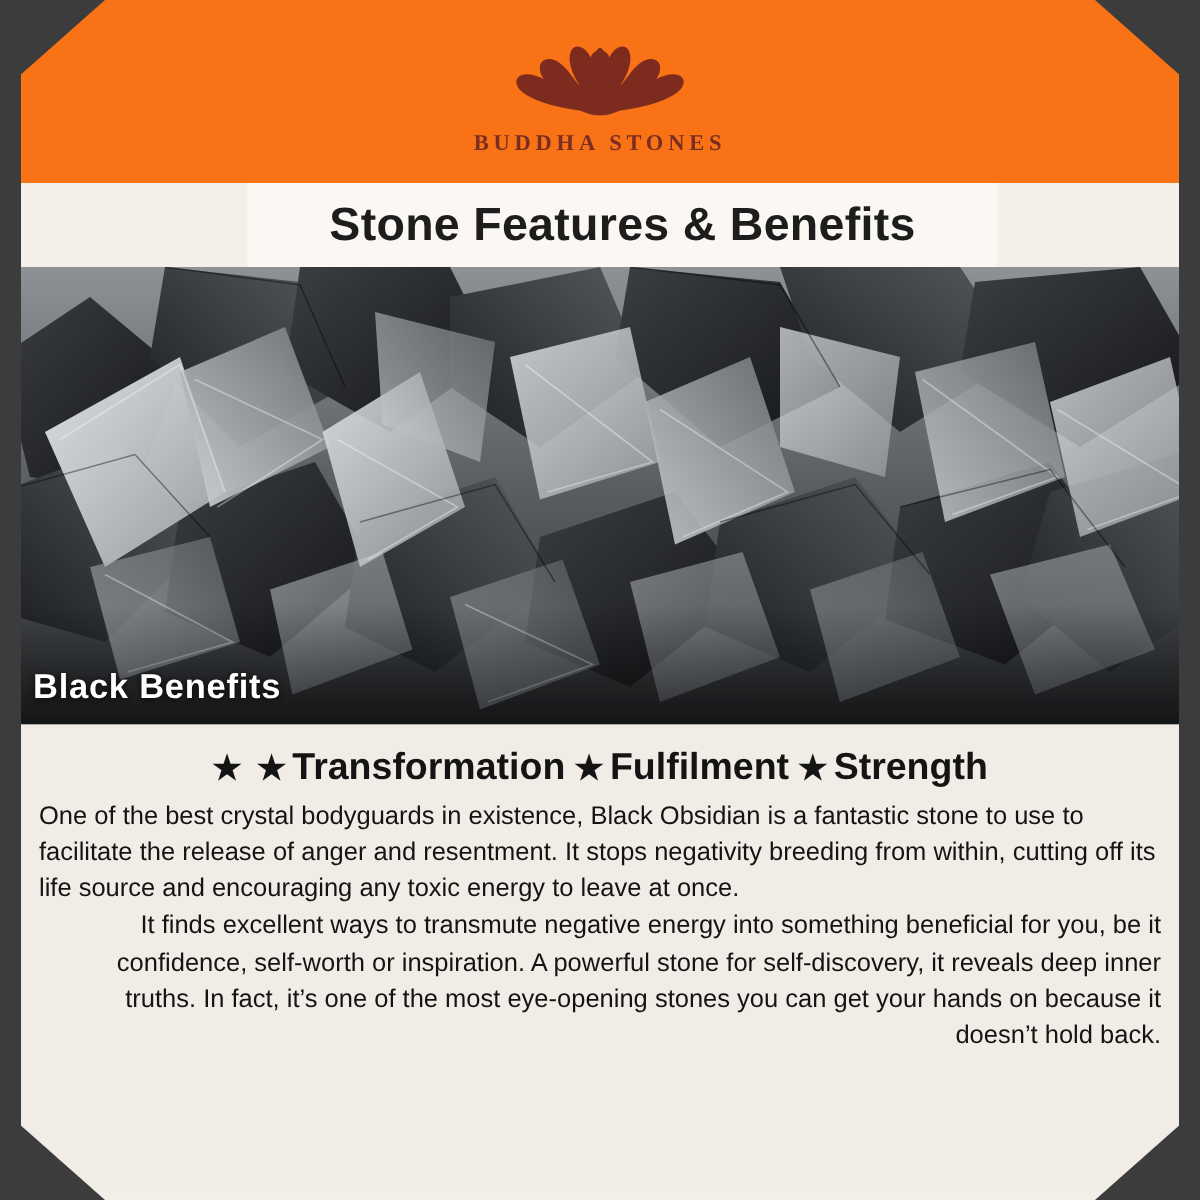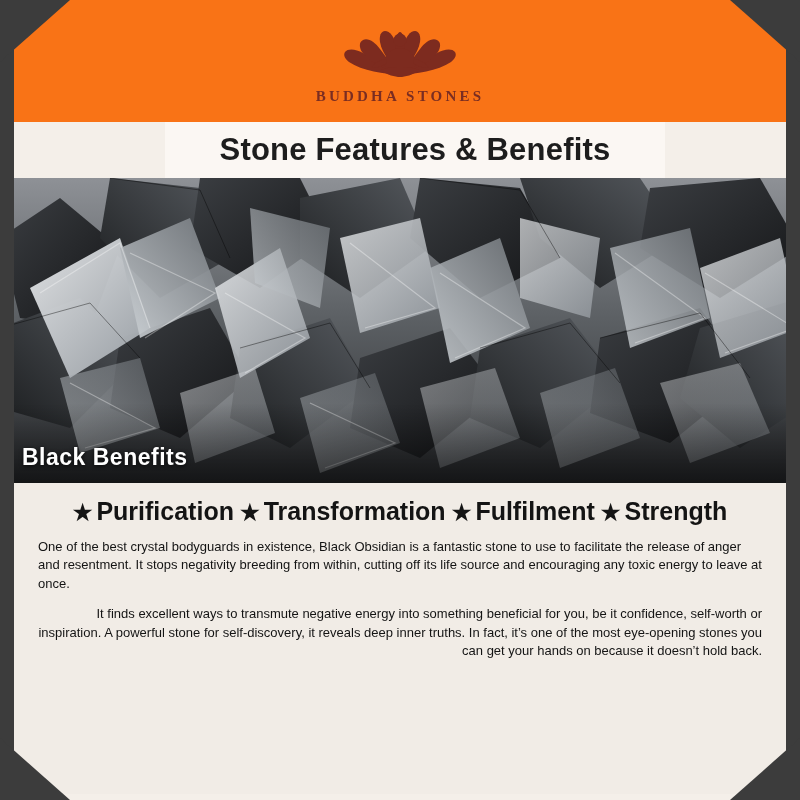--- a/index.html
+++ b/index.html
@@ -174,24 +174,24 @@
     font-weight: bold;
     color: #141414;
     white-space: nowrap;
   }
   .benefit .star {
     font-size: 22px;
     margin-right: 4px;
     color: #141414;
   }
   .body-text {
-    font-size: 13px;
+    font-size: 17px;
     line-height: 1.42;
     color: #141414;
-    margin: 12px;
+    margin: 0;
   }
   .body-text + .body-text {
     margin-top: 1px;
     text-align: right;
   }
 </style>
 </head>
 <body>
 
 <div class="page">
@@ -316,21 +316,20 @@
       </g>
     </svg>
     <div class="photo-shade-bottom"></div>
     <div class="stone-caption">Black Benefits</div>
   </div>
 
   <div class="benefits">
     <div class="benefit-row">
       <div class="benefit">
         <span class="star">★</span>
-        <span>Purification</span>
       </div>
       <div class="benefit">
         <span class="star">★</span>
         <span>Transformation</span>
       </div>
       <div class="benefit">
         <span class="star">★</span>
         <span>Fulfilment</span>
       </div>
       <div class="benefit">

